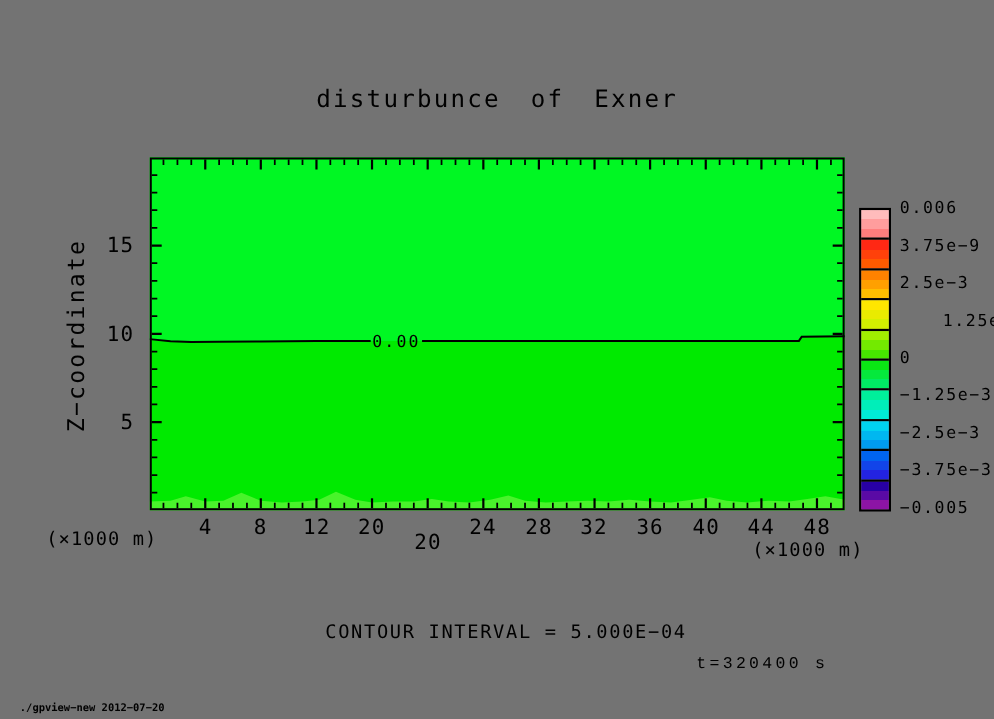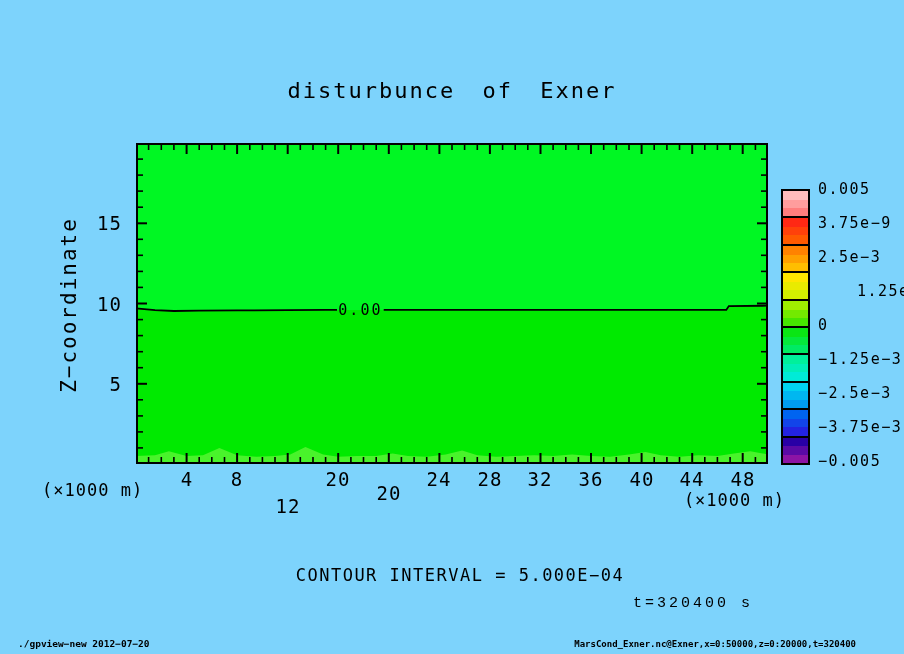--- a/index.html
+++ b/index.html
@@ -1,17 +1,17 @@
 <!DOCTYPE html>
 <html><head>
 <meta charset="utf-8">
 <style>
   html,body{margin:0;padding:0;background:#fff;}
   #canvas{
-    position:relative;width:904px;height:654px;background:#7dd3fc;
+    position:relative;width:904px;height:654px;background:#737373;
     font-family:"DejaVu Sans Mono",monospace;color:#000;overflow:hidden;
   }
   .abs{position:absolute;}
   #chart-title{left:0;top:78px;width:904px;text-align:center;font-size:22px;letter-spacing:2px;word-spacing:12px;}
   #zlabel{left:-80px;top:292px;width:300px;height:26px;text-align:center;font-size:21px;letter-spacing:2px;transform:rotate(-90deg);}
   #plot-svg{left:136px;top:143px;}
   #yticks{left:84px;top:143px;width:44px;height:321px;}
   #yticks .yt{position:absolute;right:6px;width:44px;text-align:right;font-size:19px;letter-spacing:1px;}
   #xticks{left:136px;top:466px;width:632px;height:24px;}
   #xticks .xt{position:absolute;width:44px;text-align:center;font-size:19px;letter-spacing:1px;}
@@ -182,21 +182,21 @@
     </svg>
 
   <div class="abs" id="yticks">
       <div class="yt" style="top: 230px;">5</div>
       <div class="yt" style="top: 150px;">10</div>
       <div class="yt" style="top: 69px;">15</div>
     </div>
   <div class="abs" id="xticks">
       <div class="xt" style="left: 29px; top: 2px;">4</div>
       <div class="xt" style="left: 79px; top: 2px;">8</div>
-      <div class="xt" style="left: 130px; top: 2px; margin-top: 27px;">12</div>
+      <div class="xt" style="left: 130px; top: 2px;">12</div>
       <div class="xt" style="left: 180px; top: 2px;">20</div>
       <div class="xt" style="left: 231px; top: 16px;">20</div>
       <div class="xt" style="left: 281px; top: 2px;">24</div>
       <div class="xt" style="left: 332px; top: 2px;">28</div>
       <div class="xt" style="left: 382px; top: 2px;">32</div>
       <div class="xt" style="left: 433px; top: 2px;">36</div>
       <div class="xt" style="left: 484px; top: 2px;">40</div>
       <div class="xt" style="left: 534px; top: 2px;">44</div>
       <div class="xt" style="left: 585px; top: 2px;">48</div>
     </div>
@@ -213,26 +213,25 @@
       <div class="cbox" style="background: linear-gradient(rgb(255, 130, 0) 0%, rgb(255, 130, 0) 34%, rgb(255, 160, 0) 34%, rgb(255, 160, 0) 67%, rgb(255, 190, 0) 67%, rgb(255, 190, 0) 100%);"></div>
       <div class="cbox" style="background: linear-gradient(rgb(255, 230, 0) 0%, rgb(255, 230, 0) 34%, rgb(233, 235, 0) 34%, rgb(233, 235, 0) 67%, rgb(210, 240, 0) 67%, rgb(210, 240, 0) 100%);"></div>
       <div class="cbox" style="background: linear-gradient(rgb(160, 238, 0) 0%, rgb(160, 238, 0) 34%, rgb(115, 234, 0) 34%, rgb(115, 234, 0) 67%, rgb(70, 230, 0) 67%, rgb(70, 230, 0) 100%);"></div>
       <div class="cbox" style="background: linear-gradient(rgb(10, 230, 20) 0%, rgb(10, 230, 20) 34%, rgb(5, 233, 60) 34%, rgb(5, 233, 60) 67%, rgb(0, 235, 100) 67%, rgb(0, 235, 100) 100%);"></div>
       <div class="cbox" style="background: linear-gradient(rgb(0, 240, 155) 0%, rgb(0, 240, 155) 34%, rgb(0, 238, 185) 34%, rgb(0, 238, 185) 67%, rgb(0, 235, 215) 67%, rgb(0, 235, 215) 100%);"></div>
       <div class="cbox" style="background: linear-gradient(rgb(0, 210, 240) 0%, rgb(0, 210, 240) 34%, rgb(0, 183, 240) 34%, rgb(0, 183, 240) 67%, rgb(0, 155, 240) 67%, rgb(0, 155, 240) 100%);"></div>
       <div class="cbox" style="background: linear-gradient(rgb(0, 100, 240) 0%, rgb(0, 100, 240) 34%, rgb(18, 68, 233) 34%, rgb(18, 68, 233) 67%, rgb(35, 35, 225) 67%, rgb(35, 35, 225) 100%);"></div>
       <div class="cbox" style="background: linear-gradient(rgb(40, 0, 165) 0%, rgb(40, 0, 165) 34%, rgb(90, 10, 165) 34%, rgb(90, 10, 165) 67%, rgb(140, 20, 165) 67%, rgb(140, 20, 165) 100%);"></div>
     </div>
   <div class="abs" id="cbarlabels">
-      <div class="cl" style="top: 180px;">0.005</div>
+      <div class="cl" style="top: 180px;">0.006</div>
       <div class="cl" style="top: 214px;">3.75e−9</div>
       <div class="cl" style="top: 248px;">2.5e−3</div>
       <div class="cl" style="top: 282px; margin-left: 39px;">1.25e−3</div>
       <div class="cl" style="top: 316px;">0</div>
       <div class="cl" style="top: 350px;">−1.25e−3</div>
       <div class="cl" style="top: 384px;">−2.5e−3</div>
       <div class="cl" style="top: 418px;">−3.75e−3</div>
       <div class="cl" style="top: 452px;">−0.005</div>
     </div>
 
   <div class="abs" id="footer-left">./gpview−new  2012−07−20</div>
-  <div class="abs" id="footer-right">MarsCond_Exner.nc@Exner,x=0:50000,z=0:20000,t=320400</div>
 </div>
 
 </body></html>

